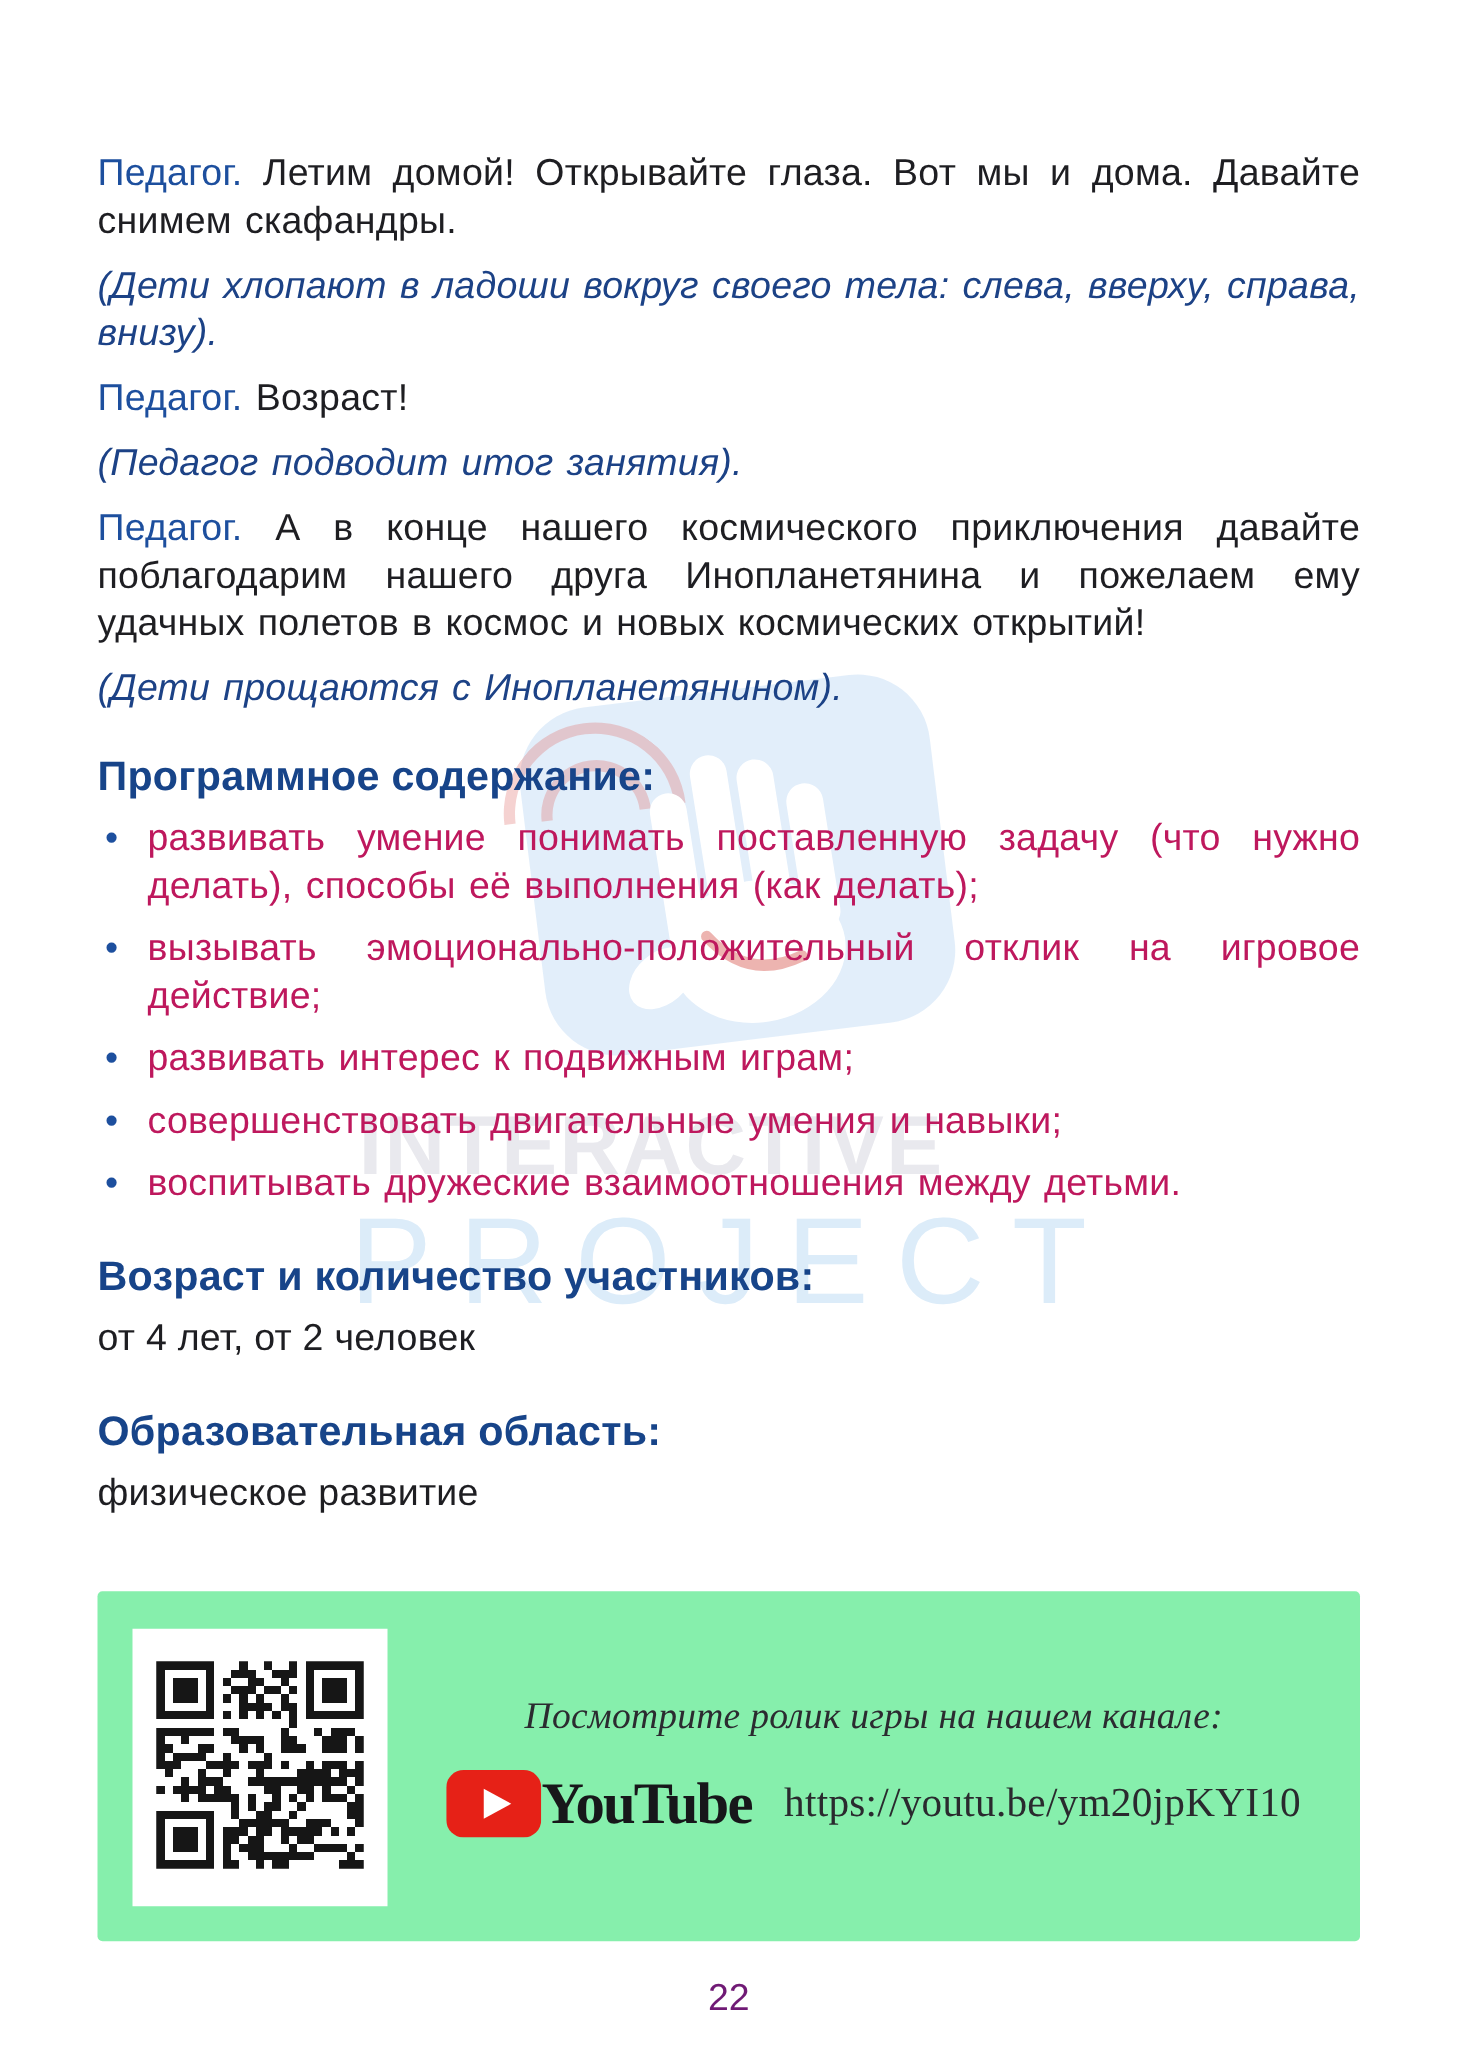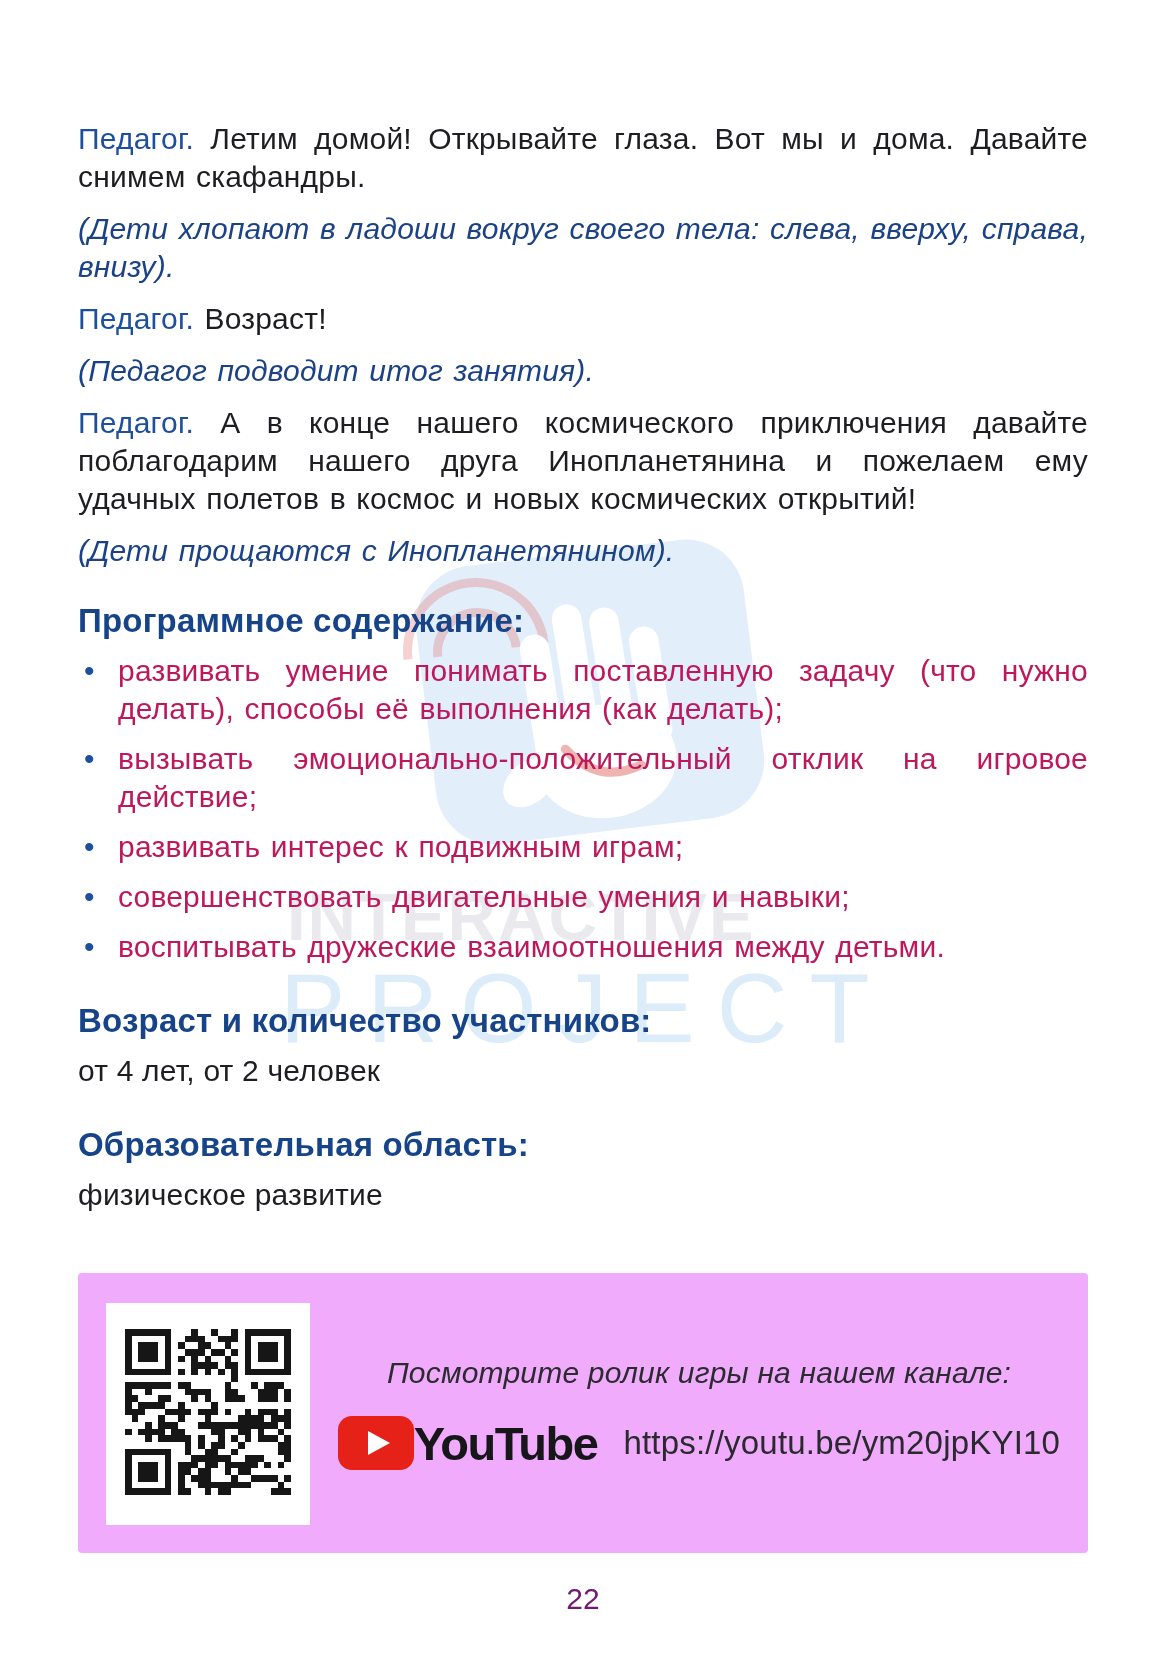--- a/index.html
+++ b/index.html
@@ -60,21 +60,21 @@
     text-align:justify;color:#be185d;
   }
   .bullet-list li::before{
     content:"•";position:absolute;left:6px;top:0;
     color:#1d4f9e;font-size:30px;
   }
   .section-text{margin:12px 0 8px 0;font-size:30px;line-height:38px;letter-spacing:.2px;color:#1e1e22;}
   
   .video-card{
     position:absolute;left:78px;top:1273px;width:1010px;height:280px;
-    background:#f0abfc;border-radius:4px;z-index:2;
+    background:#86efac;border-radius:4px;z-index:2;font-family:Liberation Serif, serif;
   }
   .qr-box{
     position:absolute;left:28px;top:30px;width:204px;height:222px;
     background:#ffffff;display:flex;justify-content:center;
   }
   .qr-box svg{margin-top:26px;}
   .video-info{
     position:absolute;left:250px;top:0;width:742px;height:100%;
     display:flex;flex-direction:column;justify-content:center;align-items:center;
   }

